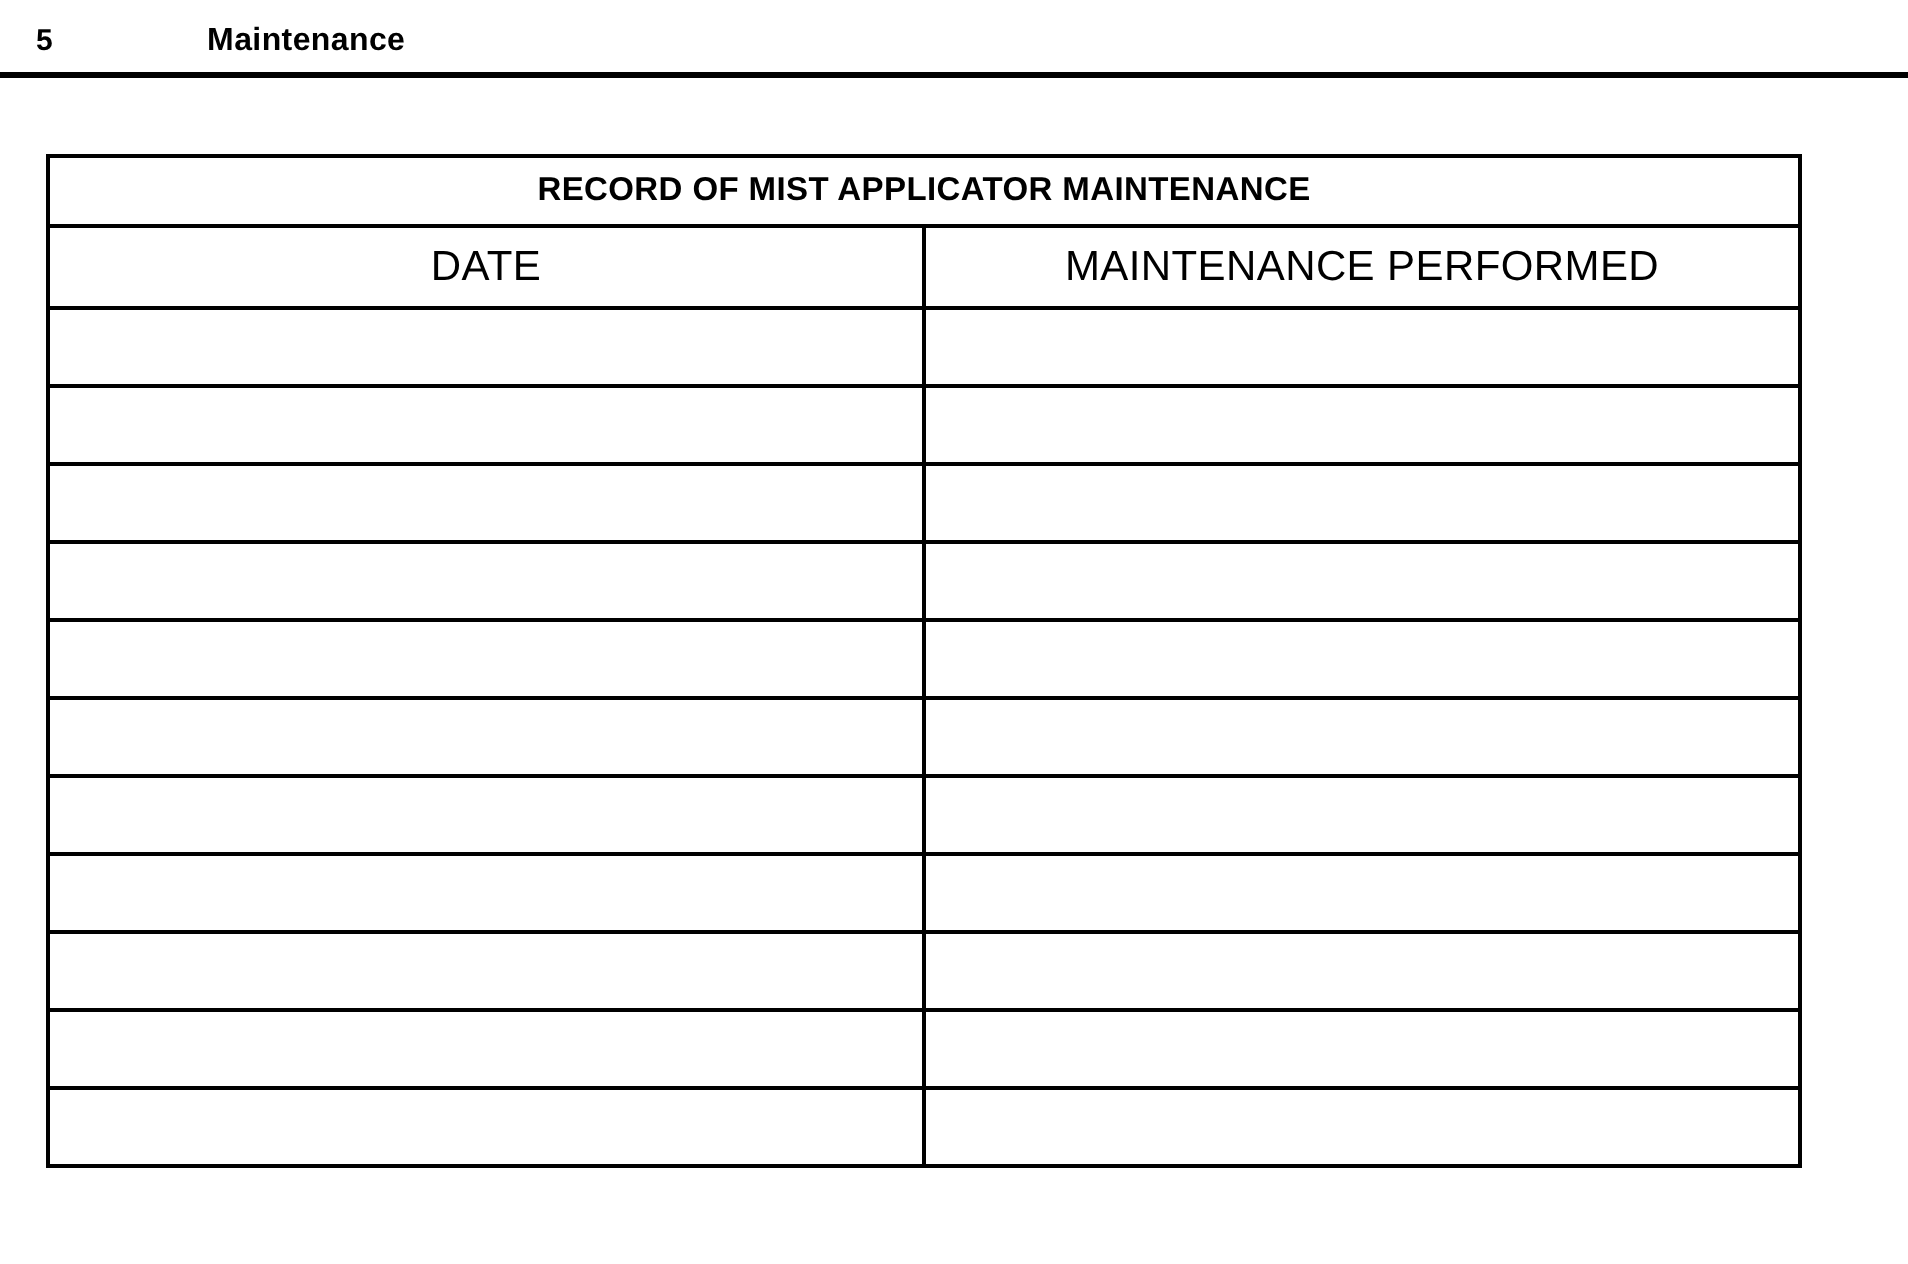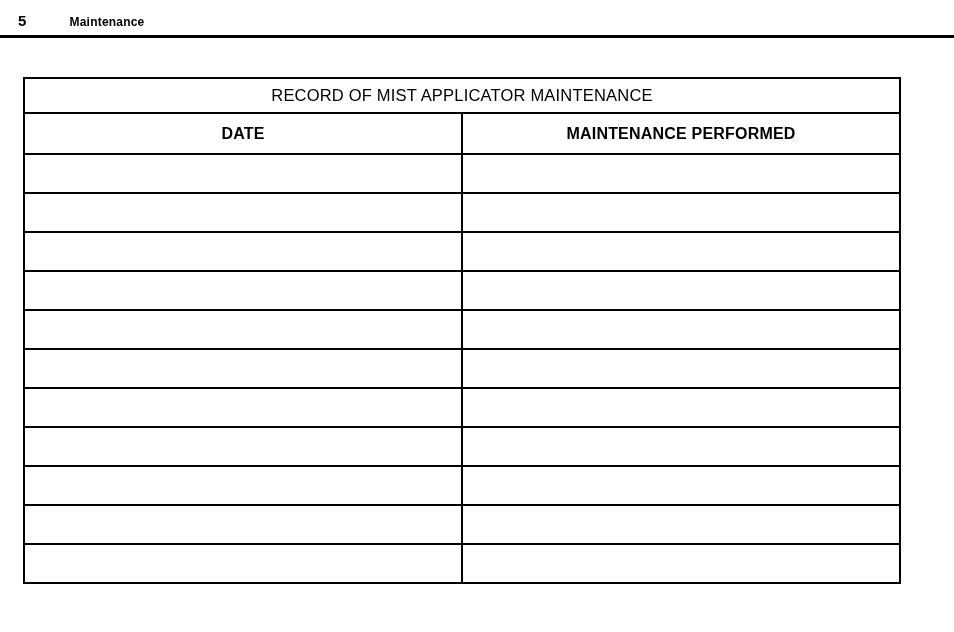--- a/index.html
+++ b/index.html
@@ -25,23 +25,23 @@
     display: flex;
     align-items: baseline;
     padding: 12px 0 0 18px;
   }
   .header-number {
     font-size: 15px;
     font-weight: bold;
     letter-spacing: 0.2px;
   }
   .header-title {
-    font-size: 12px;
+    font-size: 16px;
     font-weight: bold;
-    margin-left: 43px;
+    margin-left: 77px;
     letter-spacing: 0.2px;
   }
   .header-rule {
     margin: 6px 0 0 0;
     border: none;
     border-top: 3px solid #000000;
     width: 954px;
   }
 
   
@@ -59,27 +59,27 @@
   table.record-table td,
   table.record-table th {
     border: 2px solid #000000;
     padding: 0;
     text-align: center;
     vertical-align: middle;
   }
   .title-cell {
     height: 33px;
     font-size: 16.5px;
-    font-weight: normal;
+    font-weight: bold;
     letter-spacing: 0.2px;
   }
   .col-head {
     height: 39px;
-    font-size: 16px;
-    font-weight: bold;
+    font-size: 21px;
+    font-weight: normal;
     letter-spacing: 0.2px;
   }
   .col-date {
     width: 239px;
   }
   .col-perf {
     width: 639px;
     margin-top: 31px;
   }
   .entry-row td {

